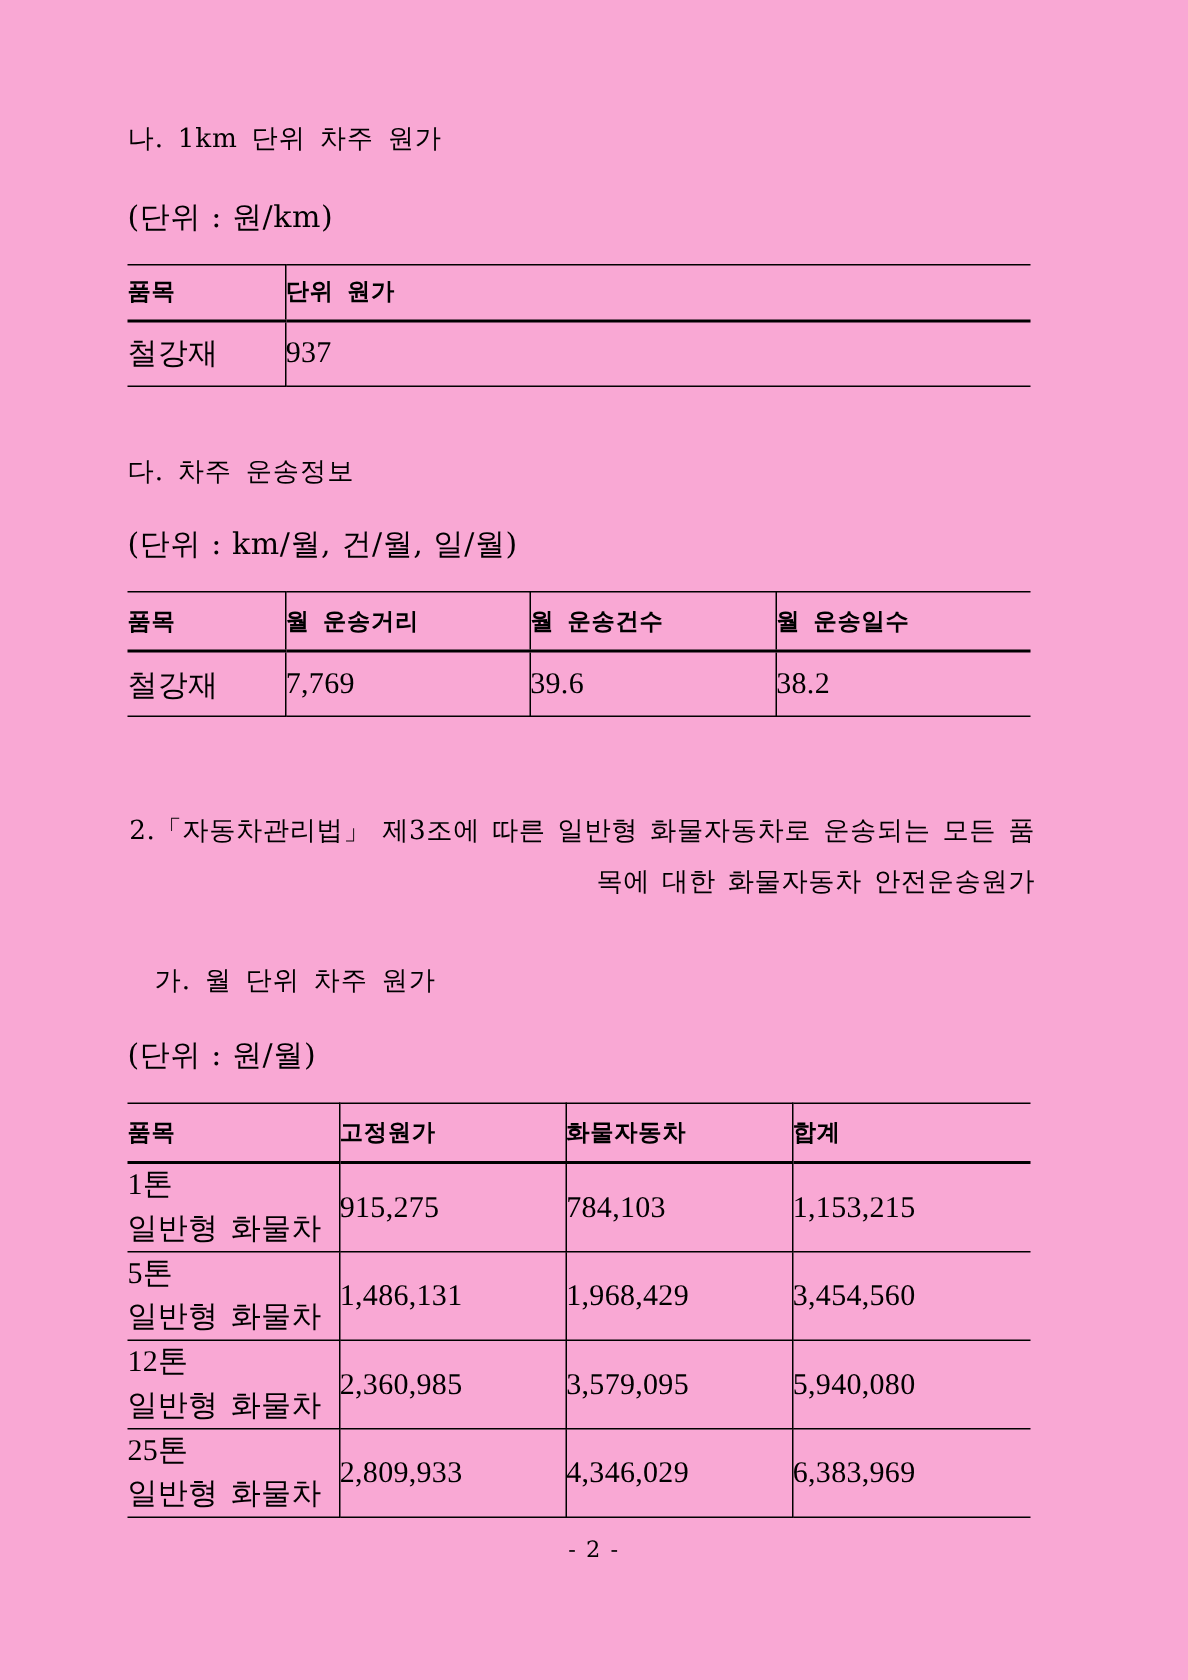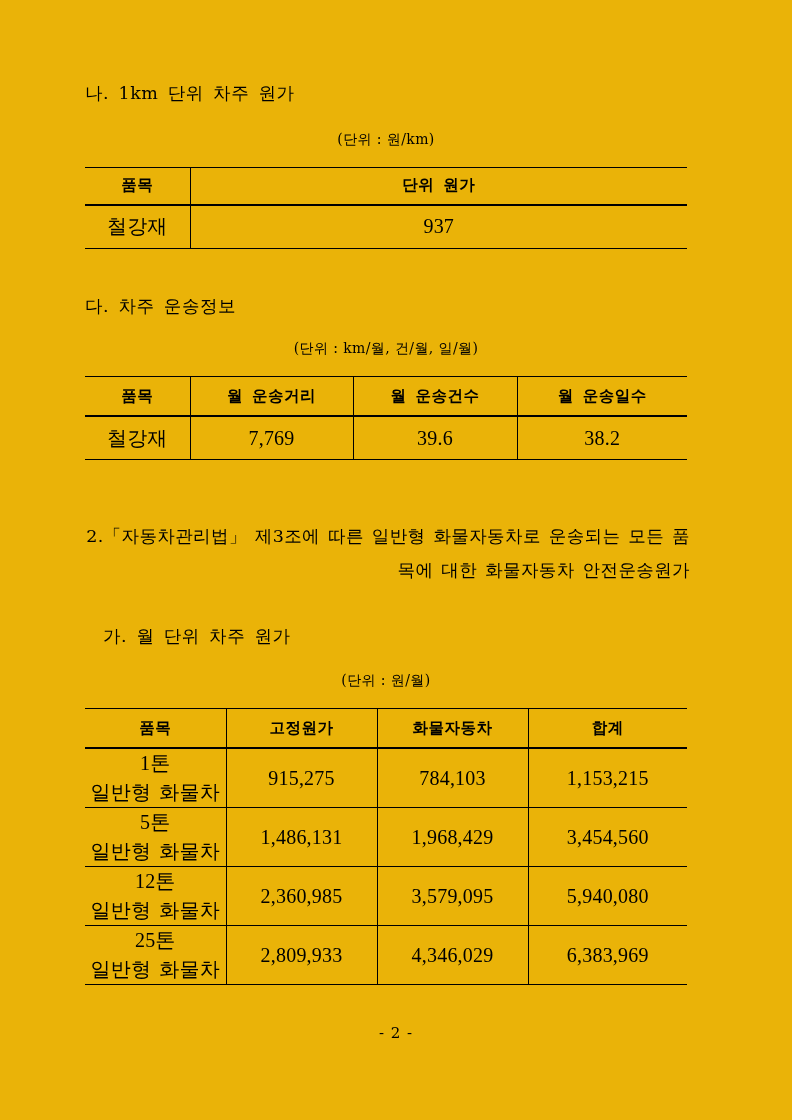--- a/index.html
+++ b/index.html
@@ -16,21 +16,21 @@
     color: #000000;
     overflow: hidden;
   }
 
   .page {
     position: absolute;
     top: 0;
     left: 0;
     width: 792px;
     height: 1120px;
-    background: #eab308;
+    background: #f9a8d4;
   }
 
   
   .content {
     position: absolute;
     left: 85px;
     top: 0;
     width: 602px;
   }
 
@@ -54,36 +54,36 @@
     margin-left: -10px;
     width: 615px;
     text-align: right;
   }
   .para-line-2 {
     margin-left: 20px;
   }
 
   
   .unit-caption {
-    font-size: 14px;
-    text-align: center;
+    font-size: 20px;
+    text-align: left;
     letter-spacing: 0.4px;
     white-space: pre;
   }
 
   
   table.doc-table {
     border-collapse: collapse;
     width: 602px;
     table-layout: fixed;
     font-size: 15px;
   }
   table.doc-table th,
   table.doc-table td {
-    text-align: center;
+    text-align: left;
     vertical-align: middle;
     padding: 0;
     font-weight: normal;
     margin-top: 41px;
   }
   table.doc-table thead th {
     font-family: "DejaVu Sans", "Liberation Sans", sans-serif;
     font-weight: bold;
     font-size: 15.5px;
     letter-spacing: 0.5px;

